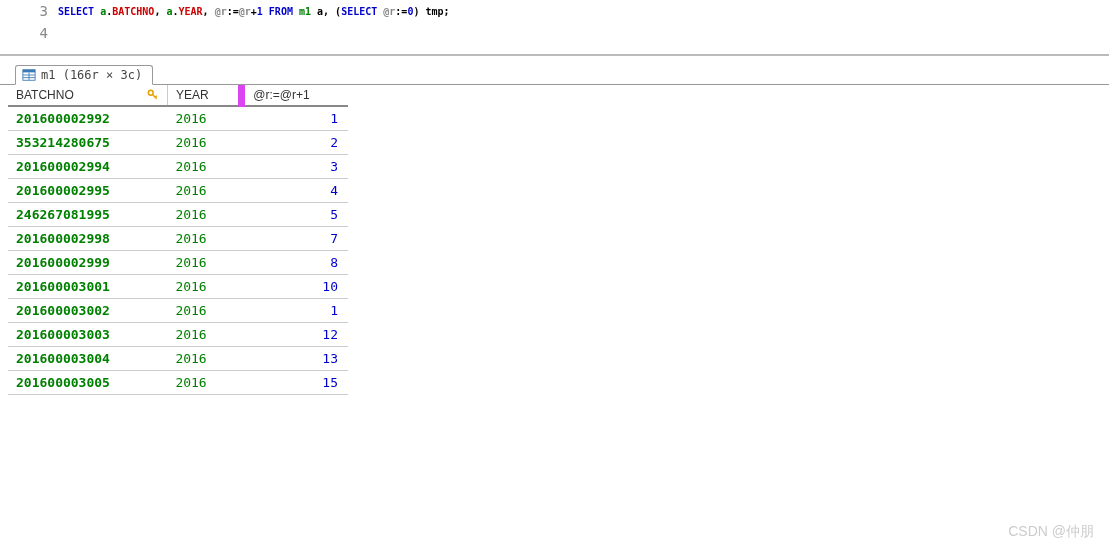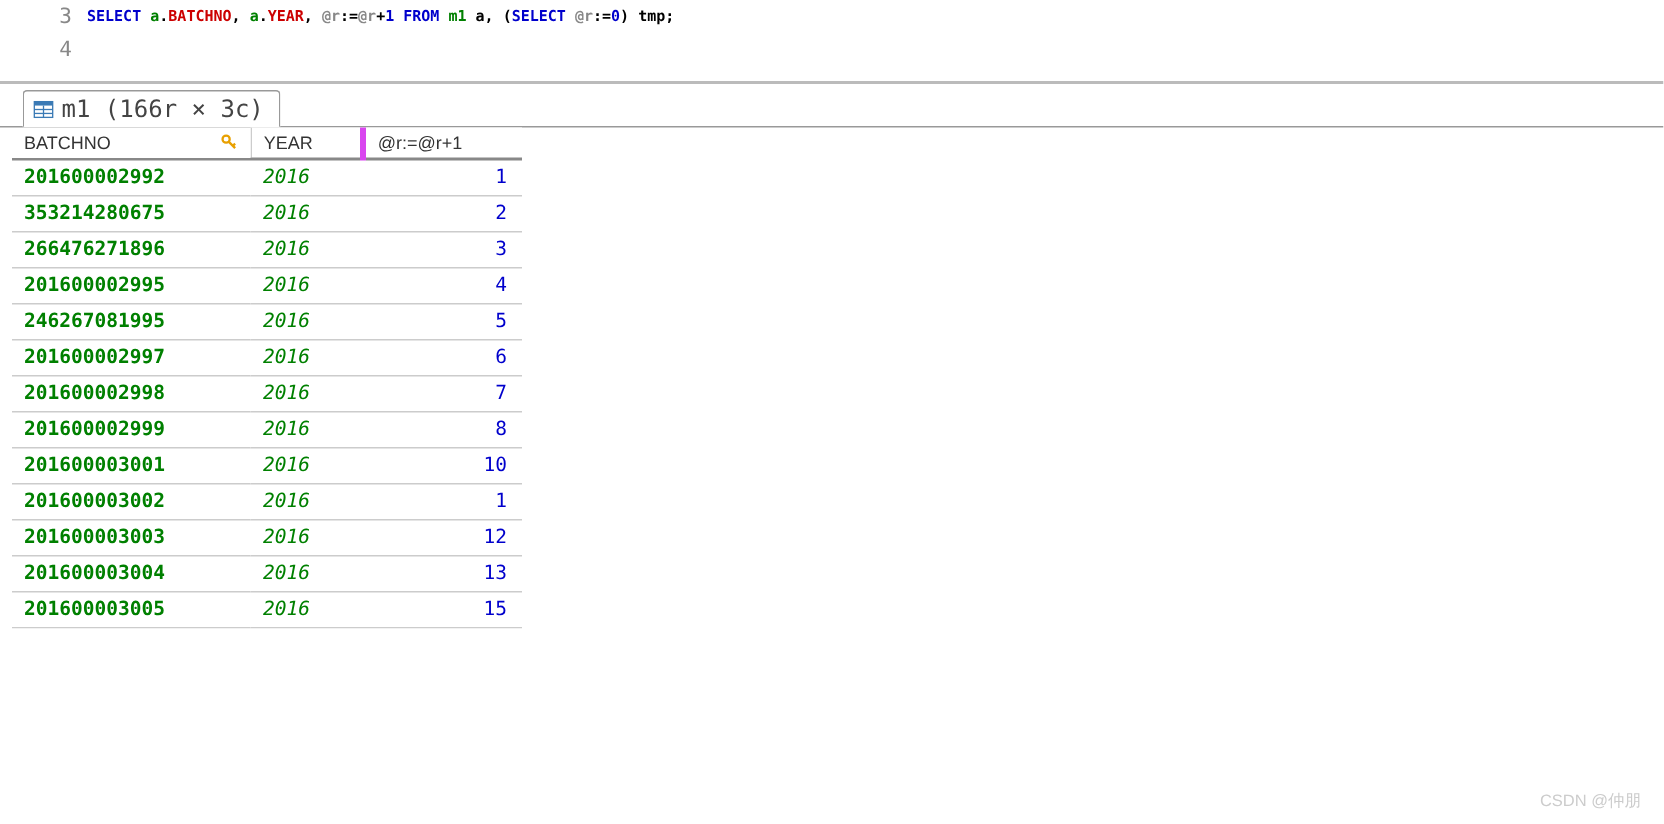--- a/index.html
+++ b/index.html
@@ -13,35 +13,35 @@
     .id { color: #008000; }
     .dot { color: #000; }
     .col { color: #cc0000; }
     .punct { color: #000; }
     .var { color: #888; }
     .op { color: #000; }
     .num { color: #0000cc; }
     
     .results-area { margin-top: 5px; }
     .tab-bar { display: flex; align-items: flex-end; padding-left: 15px; height: 24px; border-bottom: 1px solid #999; }
-    .tab { display: flex; align-items: center; background: #fff; border: 1px solid #999; border-bottom: 1px solid #fff; border-top-left-radius: 3px; border-top-right-radius: 3px; padding: 2px 10px 2px 6px; font-size: 16px; color: #444; position: relative; top: 1px; }
+    .tab { display: flex; align-items: center; background: #fff; border: 1px solid #999; border-bottom: 1px solid #fff; border-top-left-radius: 3px; border-top-right-radius: 3px; padding: 2px 10px 2px 6px; font-size: 12px; color: #444; position: relative; top: 1px; }
     .tab-icon { width: 14px; height: 14px; margin-right: 5px; }
     
     .data-table { width: 340px; border-collapse: collapse; margin-left: 8px; font-family: Consolas, monospace; font-size: 13px; }
     .data-table th { text-align: left; font-weight: normal; padding: 3px 8px; border-bottom: 2px solid #888; color: #333; background: #fff; font-family: Arial, sans-serif; font-size: 12px; }
     .data-table th.col-batch { width: 150px; position: relative; }
     .data-table th.col-year { width: 70px; border-left: 1px solid #ccc; }
-    .data-table th.col-r { width: 100px; border-left: 4px solid #d946ef; }
+    .data-table th.col-r { width: 100px; border-left: 7px solid #d946ef; }
     .key-icon { position: absolute; right: 8px; top: 4px; width: 12px; height: 12px; }
     .data-table td { padding: 4px 8px; border-bottom: 1px solid #ccc; margin-left: 33px; }
     .data-table td.cell-batch { color: #008000; font-weight: bold; }
-    .data-table td.cell-year { color: #008000; font-style: italic; }
+    .data-table td.cell-year { color: #008000; }
     .data-table td.cell-r { color: #0000cc; text-align: right; padding-right: 10px; }
     
-    .watermark { position: fixed; right: 15px; bottom: 8px; color: #ccc; font-size: 11px; font-family: Arial, sans-serif; }
+    .watermark { position: fixed; right: 15px; bottom: 8px; color: #ccc; font-size: 14px; font-family: Arial, sans-serif; }
   </style>
 </head>
 <body>
 
 <div class="editor-area">
   <div id="code-lines">
       <div class="code-line">
         <span class="line-number">3</span>
         <span class="code-content"><span class="kw">SELECT </span><span class="id">a</span><span class="dot">.</span><span class="col">BATCHNO</span><span class="punct">, </span><span class="id">a</span><span class="dot">.</span><span class="col">YEAR</span><span class="punct">, </span><span class="var">@r</span><span class="op">:=</span><span class="var">@r</span><span class="op">+</span><span class="num">1</span><span class="kw"> FROM </span><span class="id">m1</span><span class="punct"> a, </span><span class="punct">(</span><span class="kw">SELECT </span><span class="var">@r</span><span class="op">:=</span><span class="num">0</span><span class="punct">) tmp;</span></span>
       </div>
@@ -85,38 +85,33 @@
           <td class="cell-batch">201600002992</td>
           <td class="cell-year">2016</td>
           <td class="cell-r">1</td>
         </tr>
         <tr>
           <td class="cell-batch">353214280675</td>
           <td class="cell-year">2016</td>
           <td class="cell-r">2</td>
         </tr>
         <tr>
-          <td class="cell-batch">266476271896</td>
+          <td class="cell-batch">201600002994</td>
           <td class="cell-year">2016</td>
           <td class="cell-r">3</td>
         </tr>
         <tr>
           <td class="cell-batch">201600002995</td>
           <td class="cell-year">2016</td>
           <td class="cell-r">4</td>
         </tr>
         <tr>
           <td class="cell-batch">246267081995</td>
           <td class="cell-year">2016</td>
           <td class="cell-r">5</td>
-        </tr>
-        <tr>
-          <td class="cell-batch">201600002997</td>
-          <td class="cell-year">2016</td>
-          <td class="cell-r">6</td>
         </tr>
         <tr>
           <td class="cell-batch">201600002998</td>
           <td class="cell-year">2016</td>
           <td class="cell-r">7</td>
         </tr>
         <tr>
           <td class="cell-batch">201600002999</td>
           <td class="cell-year">2016</td>
           <td class="cell-r">8</td>

